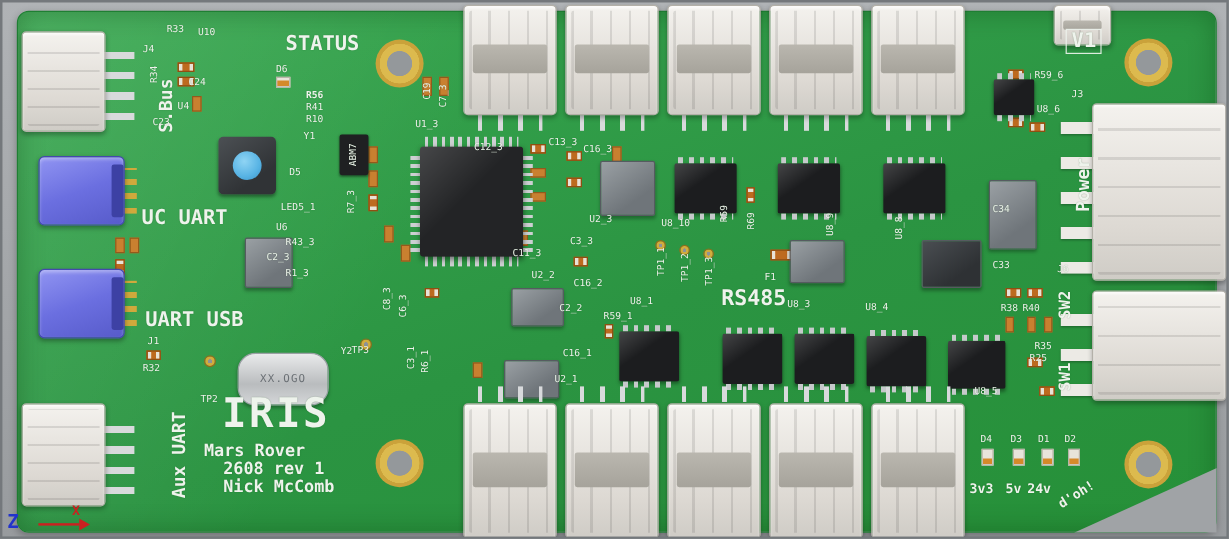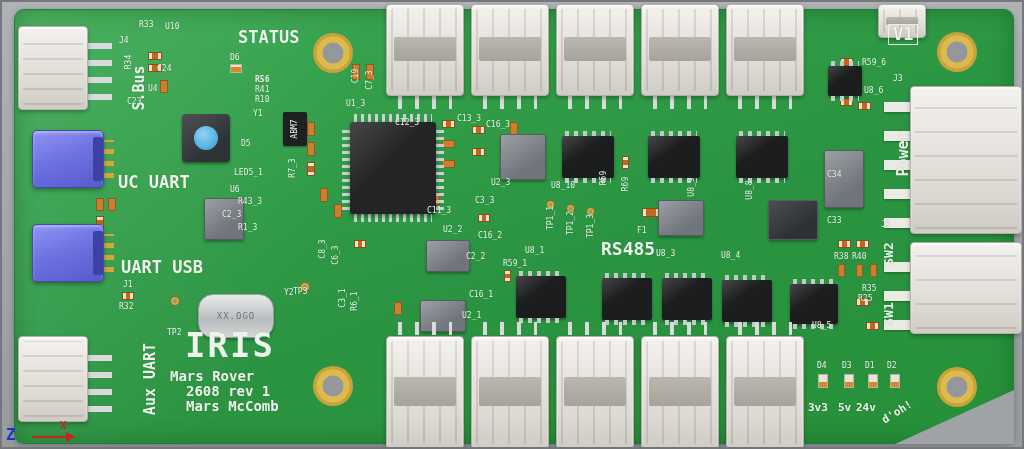--- a/index.html
+++ b/index.html
@@ -271,21 +271,21 @@
   <span class="silk" style="left:116px;top:172px;font-size:17px">UC UART</span>
   <span class="silk" style="left:119px;top:257px;font-size:17px">UART USB</span>
   <span class="silk vlabel" style="left:148px;top:377px;font-size:15px">Aux UART</span>
   <span class="silk" style="left:599px;top:238px;font-size:18px">RS485</span>
   <span class="silk vlabel" style="left:901px;top:152px;font-size:15px">Power</span>
   <span class="silk vlabel" style="left:886px;top:252px;font-size:13px">SW2</span>
   <span class="silk vlabel" style="left:886px;top:312px;font-size:13px">SW1</span>
   <span class="silk" style="left:183px;top:326px;font-size:34px;letter-spacing:2px">IRIS</span>
   <span class="silk" style="left:168px;top:367px;font-size:14px">Mars Rover</span>
   <span class="silk" style="left:184px;top:382px;font-size:14px">2608 rev 1</span>
-  <span class="silk" style="left:184px;top:397px;font-size:14px">Mars McComb</span>
+  <span class="silk" style="left:184px;top:397px;font-size:14px">Nick McComb</span>
   <span class="silk" style="left:806px;top:400px;font-size:11px">3v3</span>
   <span class="silk" style="left:836px;top:400px;font-size:11px">5v</span>
   <span class="silk" style="left:854px;top:400px;font-size:11px">24v</span>
   <span class="silk dlabel" style="left:895px;top:410px;font-size:11px">d'oh!</span>
 
   <div class="layer">
       <span class="refdes" style="left: 117px; top: 35px;">J4</span>
       <span class="refdes" style="left: 137px; top: 19px;">R33</span>
       <span class="refdes" style="left: 163px; top: 21px;">U10</span>
       <span class="refdes" style="left: 127px; top: 60px; transform: translate(-50%, -50%) rotate(-90deg);">R34</span>

